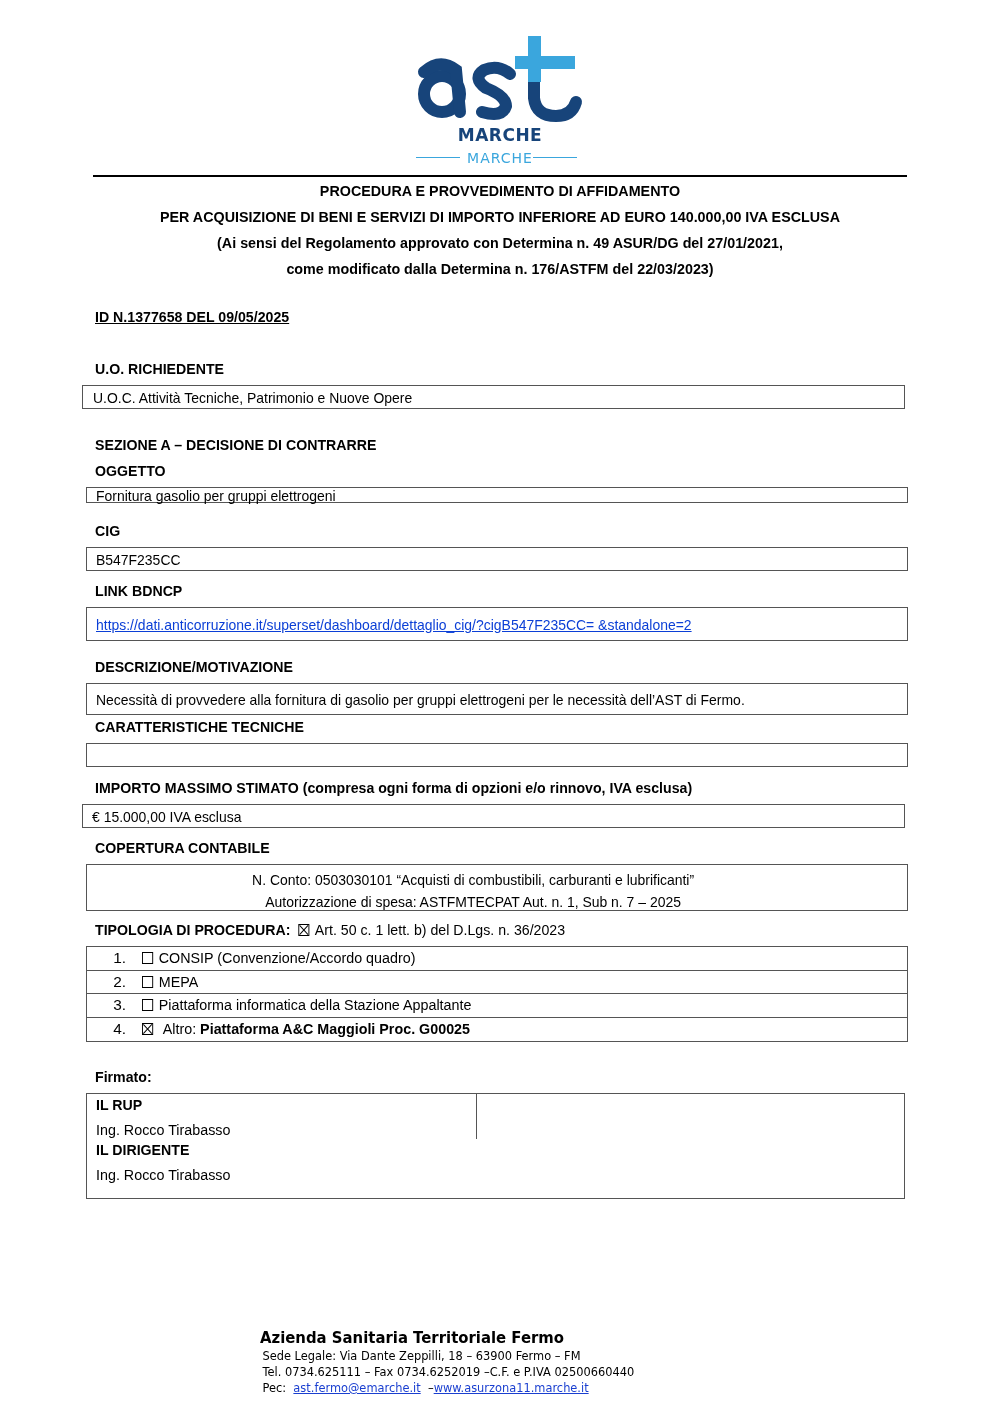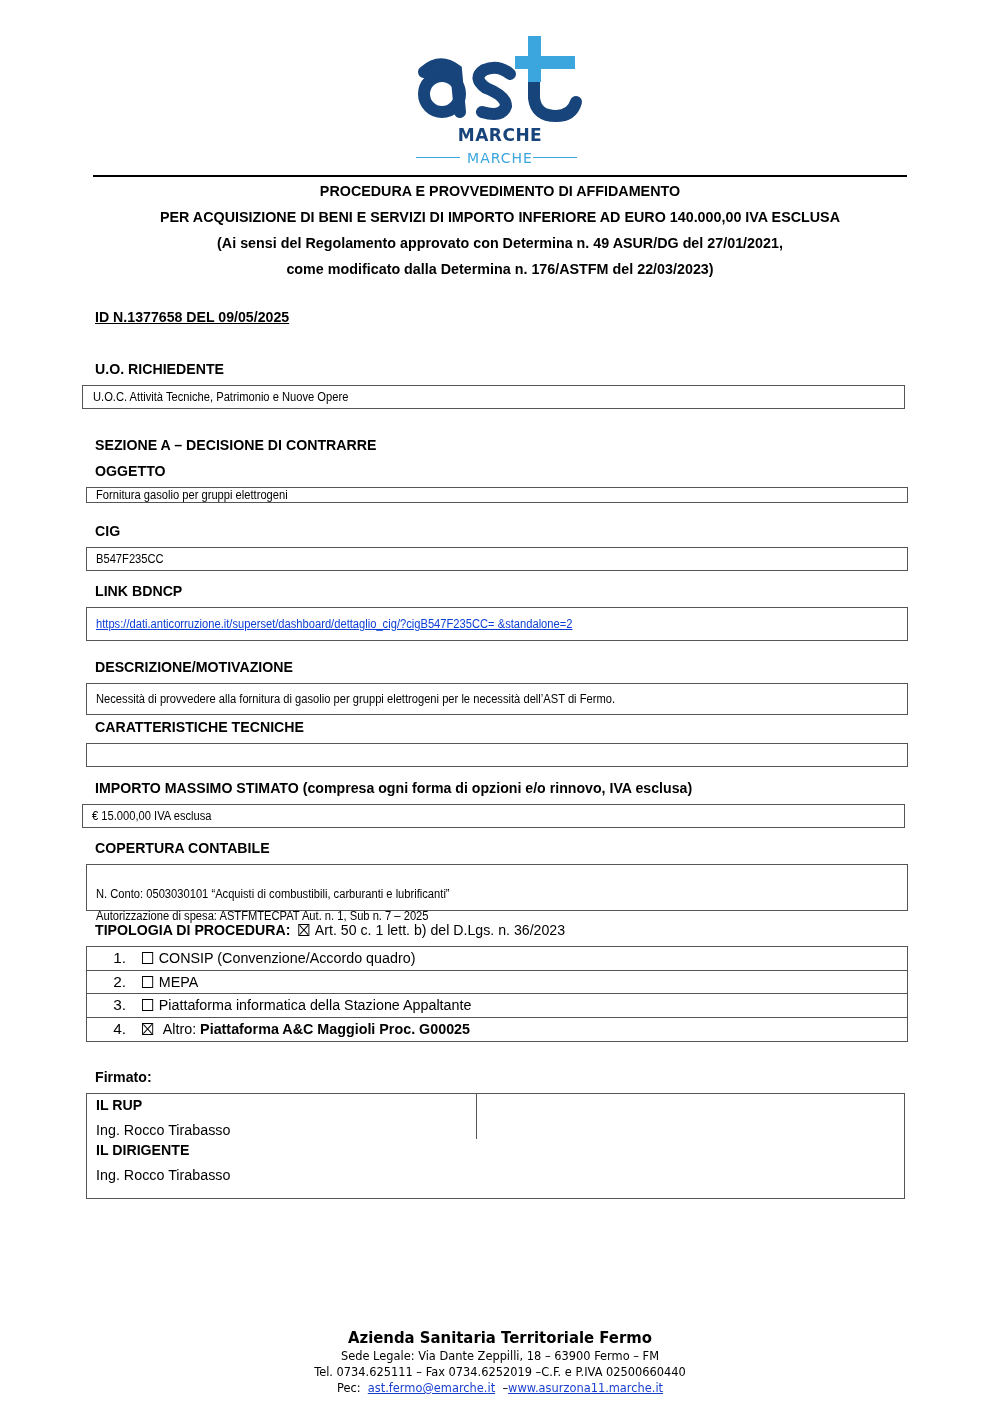--- a/index.html
+++ b/index.html
@@ -32,22 +32,22 @@
     .title-block div { white-space: nowrap; }
 
     .label {
       left: 95px; font-weight: bold; font-size: 15.4px; white-space: nowrap;
       transform: scaleX(0.92); transform-origin: 0 0;
     }
     .underline { text-decoration: underline; }
 
     .box {
       border: 1.4px solid #555; box-sizing: border-box;
-      font-size: 12px; white-space: nowrap; padding-left: 9px;
-      display: flex; align-items: center;
+      font-size: 15px; white-space: nowrap; padding-left: 9px;
+      display: flex; align-items: center; text-align: center;
     }
     .box span.inner { display: inline-block; transform: scaleX(0.93); transform-origin: 0 50%; }
     .box-a { left: 82px; width: 823px; }
     .box-b { left: 86px; width: 822px; }
 
     .link { color: #0b3fd6; text-decoration: underline; }
 
     .proc-table {
       left: 86px; width: 822px; top: 946px;
       border: 1.4px solid #555; box-sizing: border-box;
@@ -73,21 +73,21 @@
       left: 86px; width: 819px; top: 1093px; height: 106px;
       border: 1.4px solid #555; box-sizing: border-box; display: flex; flex-direction: column;
     }
     .sig-cell { position: relative; box-sizing: border-box; padding-left: 9px; padding-top: 2px; }
     .sig-cell.left { width: 390px; border-right: 1.4px solid #555; }
     .sig-cell.right { flex: 1; }
     .sig-role { font-weight: bold; font-size: 15.4px; transform: scaleX(0.92); transform-origin: 0 0; white-space: nowrap; }
     .sig-name { font-size: 15.4px; margin-top: 7px; transform: scaleX(0.93); transform-origin: 0 0; white-space: nowrap; }
 
     .footer {
-      left: 250px; width: 500px; top: 1328px; text-align: center;
+      left: 250px; width: 500px; top: 1328px; 
       font-family: "DejaVu Sans", sans-serif; color: #000;
     }
     .footer .f-org { font-size: 15.5px; font-weight: bold; line-height: 20px; transform: scaleX(0.96); }
     .footer .f-line { font-size: 12px; line-height: 16px; white-space: nowrap; transform: scaleX(0.95); }
     .footer .link { color: #1a3fd0; }
   </style>
 </head>
 <body>
 
 <div id="logo" class="abs">
@@ -150,21 +150,21 @@
 <div class="abs box box-b" style="top:743px;height:24px">
   <span class="inner"></span>
 </div>
 
 <div class="abs label" style="top:779px">IMPORTO MASSIMO STIMATO (compresa ogni forma di opzioni e/o rinnovo, IVA esclusa)</div>
 <div class="abs box box-a" style="top:804px;height:24px">
   <span class="inner">€ 15.000,00 IVA esclusa</span>
 </div>
 
 <div class="abs label" style="top:839px">COPERTURA CONTABILE</div>
-<div class="abs box box-b" style="top:864px;height:47px;display:block;padding-top:18px;line-height:22px">
+<div class="abs box box-b" style="top:864px;height:47px;display:block;padding-top:4px;line-height:22px">
   <div class="inner" style="display:block;transform:scaleX(0.93);transform-origin:0 0">N. Conto: 0503030101 “Acquisti di combustibili, carburanti e lubrificanti”</div>
   <div class="inner" style="display:block;transform:scaleX(0.93);transform-origin:0 0">Autorizzazione di spesa: ASTFMTECPAT Aut. n. 1, Sub n. 7 – 2025</div>
 </div>
 
 <div class="abs" style="left:95px;top:921px;white-space:nowrap;font-size:15.4px">
   <span style="display:inline-block;transform:scaleX(0.92);transform-origin:0 0">
     <b>TIPOLOGIA DI PROCEDURA:</b>
     &nbsp;<span class="chk on"></span><span>Art. 50 c. 1 lett. b) del D.Lgs. n. 36/2023</span>
   </span>
 </div>

